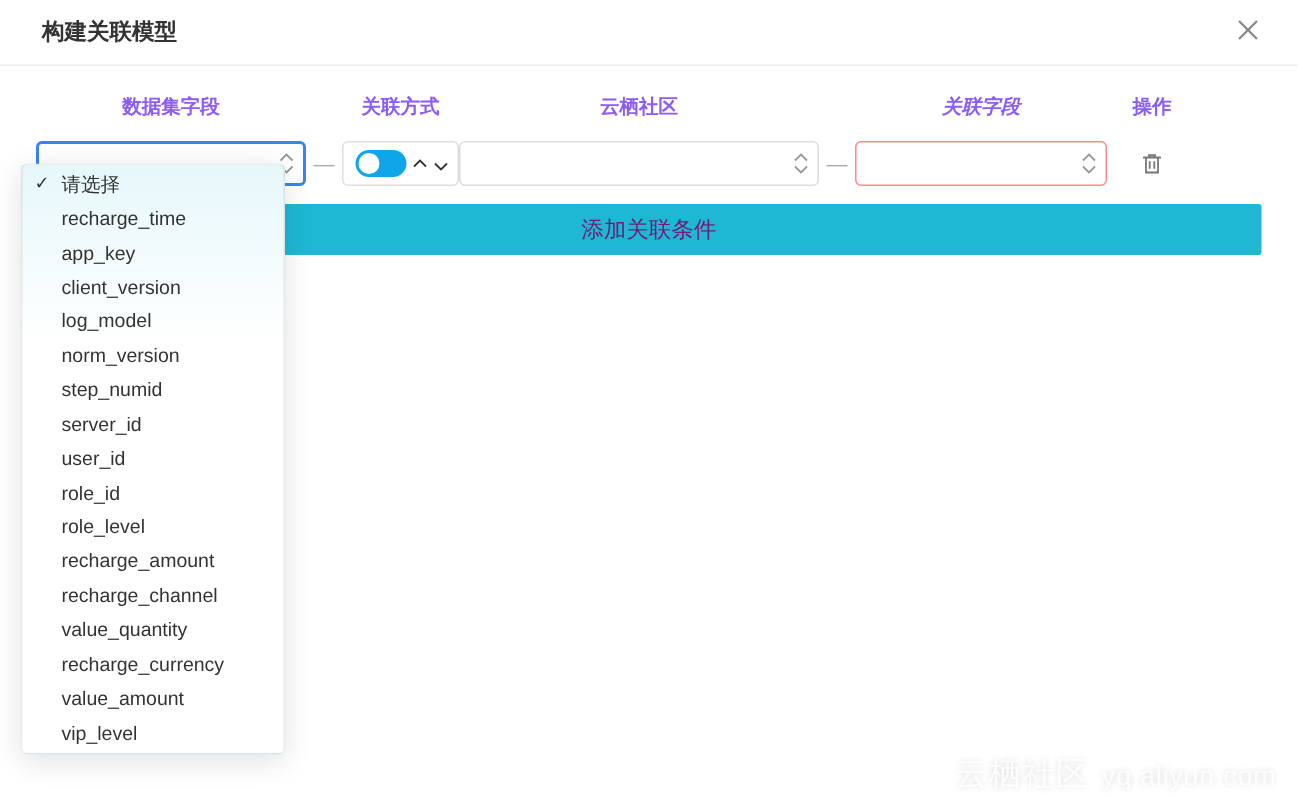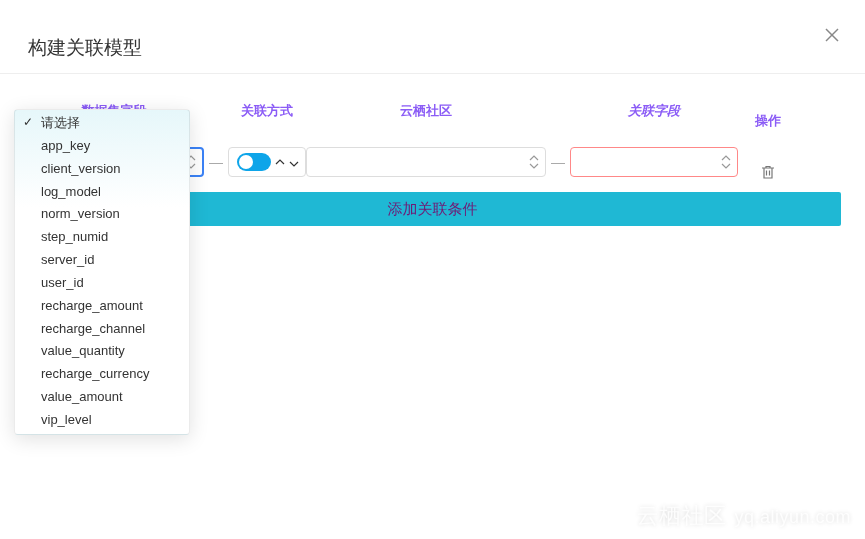--- a/index.html
+++ b/index.html
@@ -14,24 +14,23 @@
       overflow: hidden;
     }
     .modal-header {
       display: flex;
       justify-content: space-between;
       align-items: center;
       padding: 12px 24px 12px 28px;
       border-bottom: 1px solid #eee;
     }
     .modal-title {
-      font-size: 19px;
+      font-size: 15px;
       color: #333;
-      font-weight: 400;
-      margin-top: 23px;
+      font-weight: 700;
     }
     .close-btn {
       width: 18px;
       height: 18px;
       cursor: pointer;
       color: #888;
       display: flex;
       align-items: center;
       justify-content: center;
     }
@@ -48,21 +47,21 @@
       font-size: 13px;
       color: #8b5cf6;
       font-weight: 600;
     }
     .col-field { width: 180px; }
     .col-gap { width: 24px; }
     .col-method { width: 78px; }
     .col-table { width: 240px; }
     .col-gap2 { width: 24px; }
     .col-linkfield { width: 168px; font-style: italic; }
-    .col-action { width: 60px; text-align: center; margin-top: 20px; }
+    .col-action { width: 60px; text-align: center; }
 
     .row {
       display: flex;
       align-items: center;
       margin-bottom: 12px;
     }
 
     .select {
       position: relative;
       height: 30px;
@@ -296,27 +295,30 @@
   </div>
 
   <div class="add-bar">
     <span>添加关联条件</span>
   </div>
 
 </div>
 
 <div class="dropdown" id="dropdown">
     <div class="dropdown-item"><span class="check">✓</span><span>请选择</span></div>
+    <div class="dropdown-item"><span>recharge_time</span></div>
     <div class="dropdown-item"><span>app_key</span></div>
     <div class="dropdown-item"><span>client_version</span></div>
     <div class="dropdown-item"><span>log_model</span></div>
     <div class="dropdown-item"><span>norm_version</span></div>
     <div class="dropdown-item"><span>step_numid</span></div>
     <div class="dropdown-item"><span>server_id</span></div>
     <div class="dropdown-item"><span>user_id</span></div>
+    <div class="dropdown-item"><span>role_id</span></div>
+    <div class="dropdown-item"><span>role_level</span></div>
     <div class="dropdown-item"><span>recharge_amount</span></div>
     <div class="dropdown-item"><span>recharge_channel</span></div>
     <div class="dropdown-item"><span>value_quantity</span></div>
     <div class="dropdown-item"><span>recharge_currency</span></div>
     <div class="dropdown-item"><span>value_amount</span></div>
     <div class="dropdown-item"><span>vip_level</span></div>
   </div>
 
 <div class="watermark">
   <span class="wm1">云栖社区</span>

